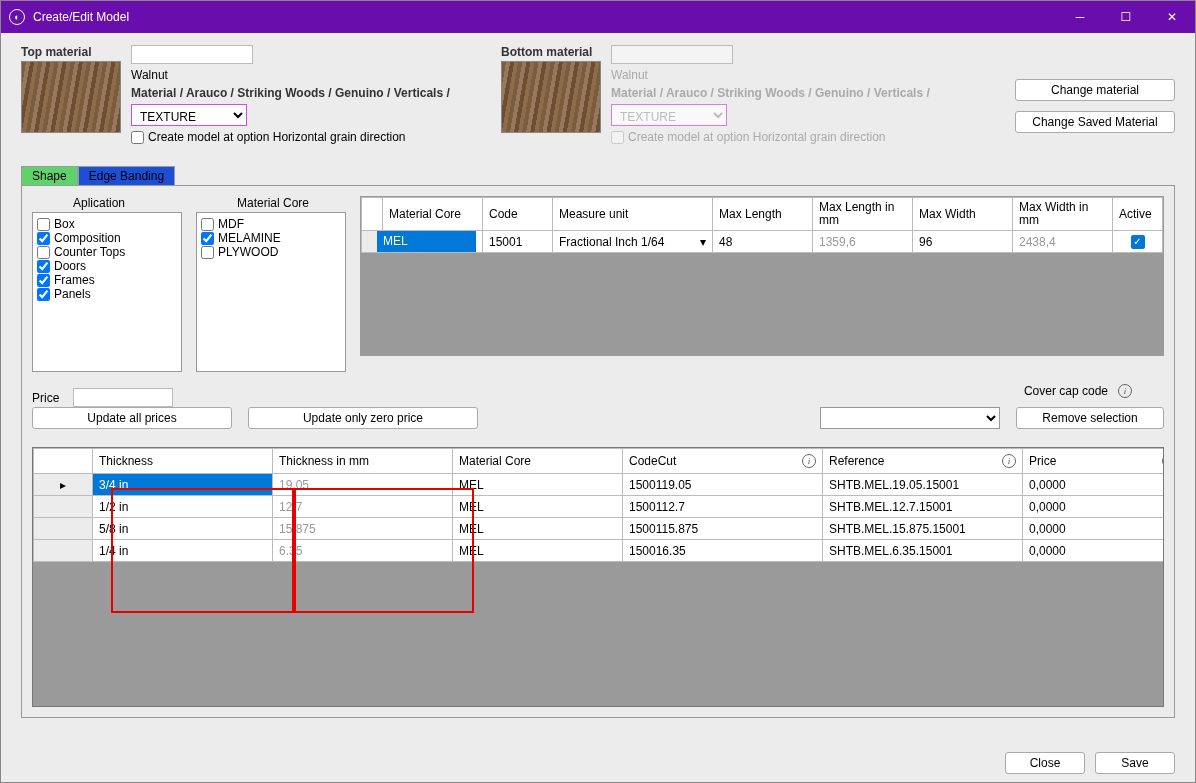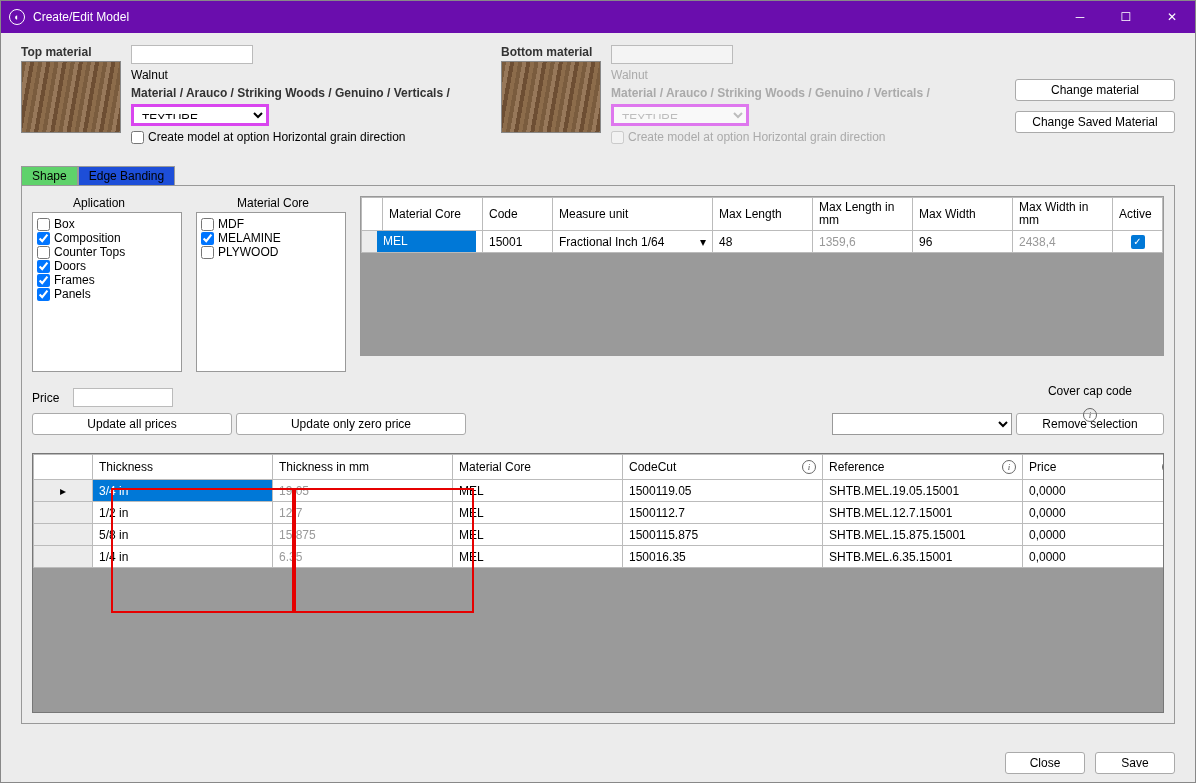--- a/index.html
+++ b/index.html
@@ -9,21 +9,21 @@
 .titlebar-icon { width:16px; height:16px; border:1px solid #fff; border-radius:50%; margin-right:8px; display:flex; align-items:center; justify-content:center; font-size:9px;}
 .titlebar-title { flex:1; }
 .win-controls { display:flex; height:100%; }
 .win-btn { width:46px; display:flex; align-items:center; justify-content:center; cursor:pointer; }
 .content { padding: 12px 20px 8px 20px; position:relative; }
 .top-row { display:flex; gap:20px; }
 .swatch { width:100px; height:72px; background: repeating-linear-gradient(100deg,#7a5c3e 0 4px,#97785a 4px 8px,#6d4e33 8px 12px,#8c6c4b 12px 16px); border:1px solid #888; }
 .lbl { font-size:12px; color:#333;font-weight:bold; }
 .field-col { display:flex; flex-direction:column; gap:2px; }
 .small-input { border:1px solid #bbb; background:#fff; height:19px; width:122px; padding:0 4px; }
-.select { border:3px solid #d946ef; background:#fff; height:22px; width:138px; padding:4px 4px; }
+.select { border:1px solid #d946ef; background:#fff; height:22px; width:116px; padding:4px 4px; }
 .chk { display:flex; align-items:center; gap:4px; font-size:12px; }
 .chk input { margin:0; }
 .right-buttons { position:absolute; right:20px; top:46px; display:flex; flex-direction:column; gap:10px; }
 .btn { background:#fff; border:1px solid #aaa; border-radius:3px; padding:3px 14px; cursor:pointer; text-align:center; }
 .btn-wide { width:160px; }
 .tabs { margin-top:22px; display:flex; border-bottom:1px solid #999;}
 .tab { padding:2px 10px; border:1px solid #999; border-bottom:none; background:#1d4ed8; margin-right:0; cursor:pointer;}
 .tab.active { background:#5fd26b; }
 .panel { border:1px solid #999; border-top:none; padding:10px; background:#ececec; }
 .mid-row { display:flex; gap:14px; }
@@ -197,25 +197,25 @@
               </div>
             </div>
         </div>
       </div>
 
       <div style="position:relative; margin-top:16px;">
         <div class="price-row">
           <span>Price</span>
           <input class="small-input" style="width: 100px;">
         </div>
-        <div class="cover-row" style="top:-4px;flex-direction:column;">
+        <div class="cover-row" style="top:-4px;">
           <span>Cover cap code</span>
           <span class="info-icon">i</span>
         </div>
-        <div style="display:flex; gap:4px; margin-top:6px;">
+        <div style="display:flex; gap:16px; margin-top:0;">
           <button class="btn btn-med">Update all prices</button>
           <button class="btn btn-med" style="width:230px">Update only zero price</button>
           <div style="flex:1"></div>
           <select class="select2"></select>
           <button class="btn" style="width:148px">Remove selection</button>
         </div>
       </div>
 
       <div class="thick-table-wrap">
         <div class="thick-head" id="thick-head">

